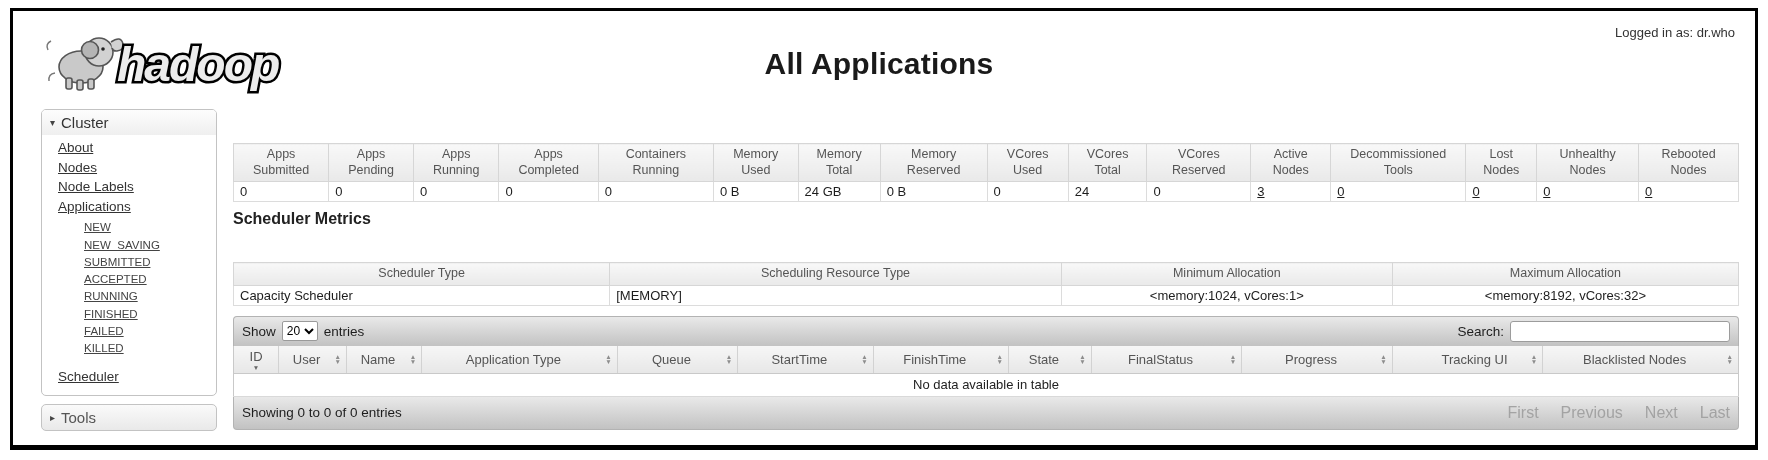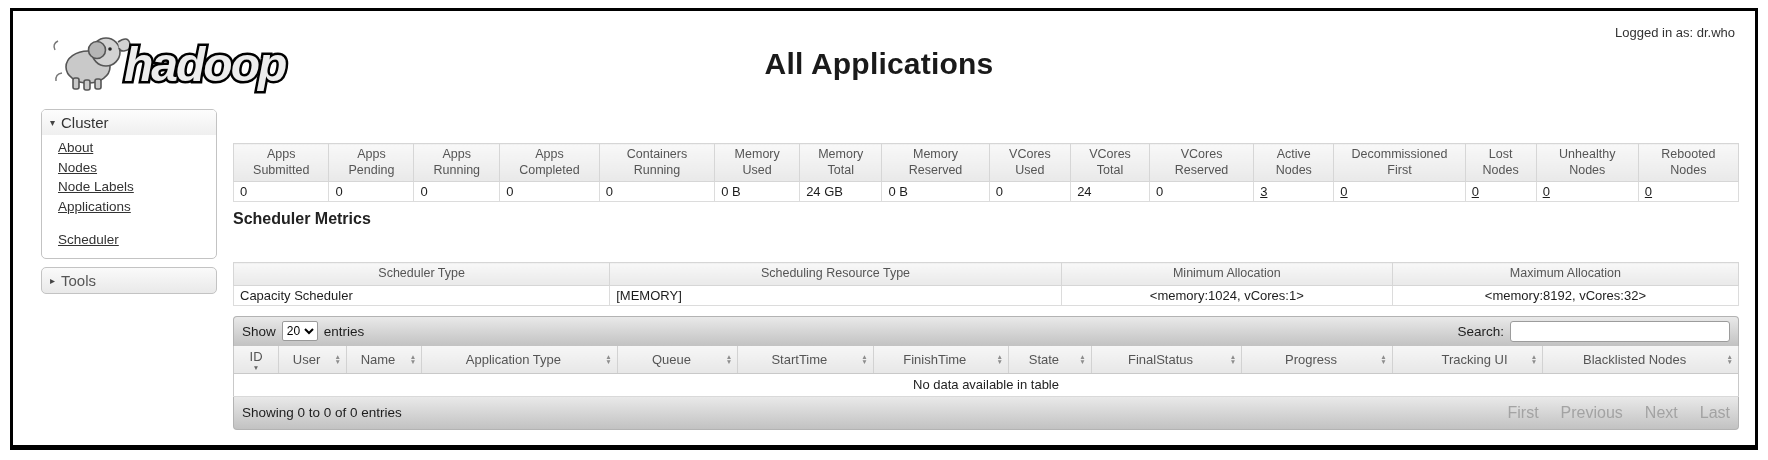--- a/index.html
+++ b/index.html
@@ -2,38 +2,38 @@
 <html><head>
 <meta charset="utf-8">
 <style>
   html,body{margin:0;padding:0;background:#fff;overflow:hidden;}
   body{width:1768px;height:460px;font-family:"Liberation Sans","DejaVu Sans",sans-serif;color:#222;}
   .page{box-sizing:border-box;width:1768px;height:460px;padding:8px 10px 10px;}
   .frame{box-sizing:border-box;height:100%;border:3px solid #000;border-bottom-width:5px;background:#fff;padding:4px 16px 0 6px;overflow:hidden;position:relative;}
 
   
   .hdr{position:relative;height:94px;}
-  .logo{position:absolute;left:29px;top:10px;}
+  .logo{position:absolute;left:22px;top:10px;}
   .page-title{text-align:center;font-size:30px;font-weight:bold;color:#1a1a1a;padding-top:32px;letter-spacing:.2px;}
   .logged-in{position:absolute;right:4px;top:10px;font-size:13px;color:#333;}
 
   
   .content{display:flex;align-items:flex-start;}
   .sidebar{flex:none;width:176px;padding-left:22px;}
   .main{flex:1;margin-left:16px;min-width:0;}
 
   
   .side-box{border:1px solid #c3c3c3;border-radius:5px;background:#fff;overflow:hidden;}
   .side-box-hdr{display:flex;align-items:center;gap:6px;padding:4px 8px;font-size:15px;color:#333;background:linear-gradient(#fdfdfd,#efefef);cursor:pointer;}
   .arrow{font-size:10px;color:#444;}
   .nav{padding:3px 6px 8px 16px;font-size:13.5px;line-height:1.45;}
   .nav a{display:block;color:#333;text-decoration:underline;cursor:pointer;}
   .subnav{padding:3px 0 4px 26px;font-size:11.5px;line-height:1.5;}
   .subnav a{display:block;color:#444;text-decoration:underline;cursor:pointer;}
-  .sched{margin-top:14px;}
+  .sched{margin-top:6px;}
   .tools-box{margin-top:8px;border:1px solid #c3c3c3;border-radius:5px;background:linear-gradient(#fafafa,#e9e9e9);}
   .tools-box .side-box-hdr{background:none;color:#555;}
 
   
   .section-h{font-size:16px;font-weight:600;color:#222;margin:0 0 4px 0;}
   .gap{height:8px;}
 
   
   table.metrics{width:100%;border-collapse:collapse;table-layout:auto;margin-top:34px;}
   .metrics th{background:linear-gradient(#f8f8f8,#e9e9e9);border:1px solid #d6d6d6;color:#555;font-weight:400;font-size:12.5px;text-align:center;padding:3px 5px;line-height:1.25;}
@@ -115,20 +115,30 @@
           <span class="arrow">▾</span>
           <span>Cluster</span>
         </div>
         <div class="nav">
           <div>
                 <a>About</a>
                 <a>Nodes</a>
                 <a>Node Labels</a>
                 <a>Applications</a>
               </div>
+          <div class="subnav">
+                <a>NEW</a>
+                <a>NEW_SAVING</a>
+                <a>SUBMITTED</a>
+                <a>ACCEPTED</a>
+                <a>RUNNING</a>
+                <a>FINISHED</a>
+                <a>FAILED</a>
+                <a>KILLED</a>
+              </div>
           <a class="sched">Scheduler</a>
         </div>
       </div>
       <div class="tools-box">
         <div class="side-box-hdr">
           <span class="arrow">▸</span>
           <span>Tools</span>
         </div>
       </div>
     </div>
@@ -143,21 +153,21 @@
                 <th>Apps Running</th>
                 <th>Apps Completed</th>
                 <th>Containers Running</th>
                 <th>Memory Used</th>
                 <th>Memory Total</th>
                 <th>Memory Reserved</th>
                 <th>VCores Used</th>
                 <th>VCores Total</th>
                 <th>VCores Reserved</th>
                 <th>Active Nodes</th>
-                <th>Decommissioned First</th>
+                <th>Decommissioned Tools</th>
                 <th>Lost Nodes</th>
                 <th>Unhealthy Nodes</th>
                 <th>Rebooted Nodes</th>
               </tr>
         </thead>
         <tbody>
           <tr>
                 <td>0</td>
                 <td>0</td>
                 <td>0</td>

